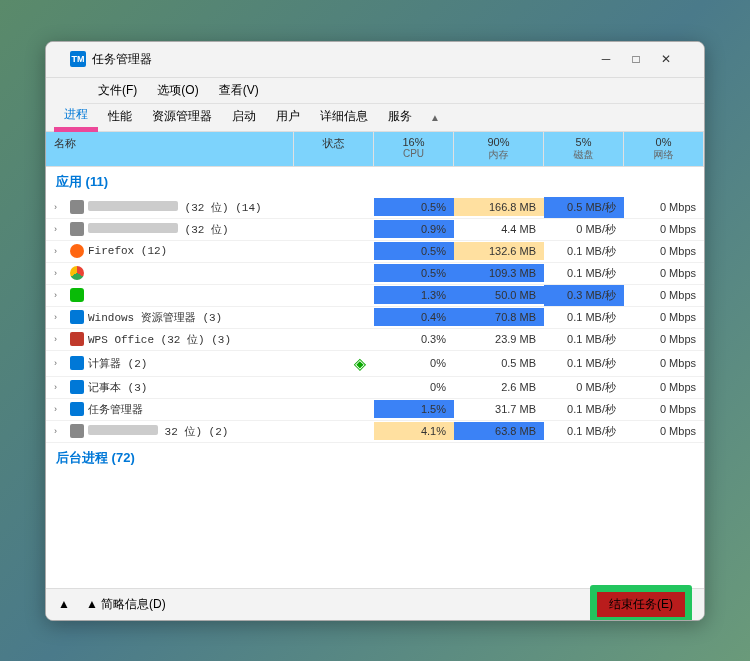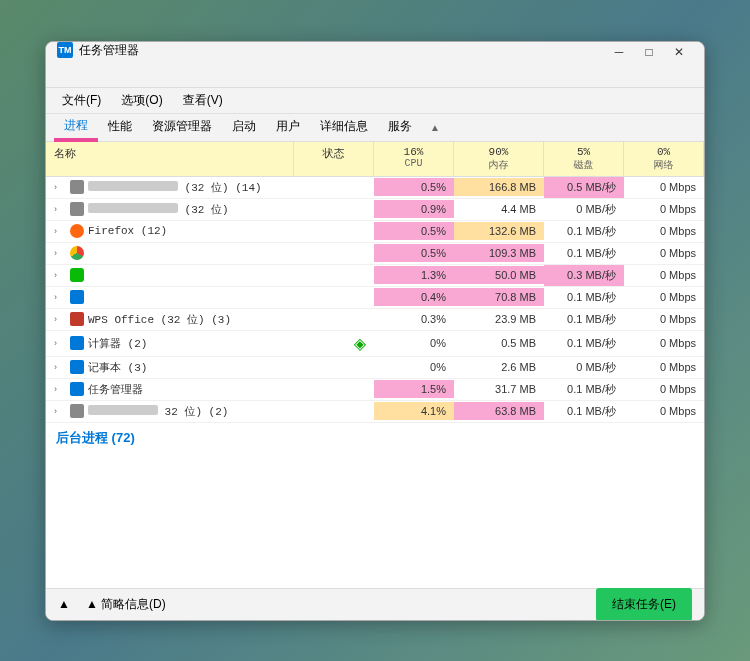--- a/index.html
+++ b/index.html
@@ -19,24 +19,24 @@
       background: #f3f3f3;
       border: 1px solid #aaa;
       border-radius: 8px;
       overflow: hidden;
       box-shadow: 0 4px 20px rgba(0,0,0,0.3);
       display: flex;
       flex-direction: column;
     }
     .title-bar {
       background: #f3f3f3;
-      height: 46px;
-      display: flex;
-      align-items: flex-start;
-      padding: 0 11px;
+      height: 36px;
+      display: flex;
+      align-items: center;
+      padding: 0 24px;
       border-bottom: 1px solid #ddd;
     }
     .title-bar-icon {
       width: 16px;
       height: 16px;
       background: #0078d7;
       border-radius: 2px;
       margin-right: 6px;
       display: flex;
       align-items: center;
@@ -66,20 +66,21 @@
       font-size: 12px;
       color: #333;
       border-radius: 3px;
     }
     .menu-bar {
       display: flex;
       padding: 2px 8px;
       gap: 4px;
       background: #f3f3f3;
       border-bottom: 1px solid #e0e0e0;
+      margin-left: 36px;
     }
     .menu-item {
       padding: 2px 8px;
       cursor: pointer;
       border-radius: 3px;
       font-size: 12px;
     }
     .tab-bar {
       display: flex;
       align-items: center;
@@ -89,43 +90,42 @@
       height: 28px;
     }
     .tab {
       padding: 4px 10px;
       cursor: pointer;
       font-size: 12px;
       border-bottom: 2px solid transparent;
       color: #000000;
     }
     .tab.active {
-      border-bottom: 4px solid #ec4899;
+      border-bottom: 6px solid #ec4899;
       color: #0078d7;
     }
     .collapse-btn {
       margin-left: 8px;
       font-size: 10px;
       color: #666;
       cursor: pointer;
     }
     .table-container {
       flex: 1;
       overflow-y: auto;
       background: white;
     }
     .table-header {
       display: grid;
       grid-template-columns: 1fr 80px 80px 90px 80px 80px;
-      background: #fef9c3;
+      background: #7dd3fc;
       border-bottom: 1px solid #ddd;
       position: sticky;
       top: 0;
       z-index: 10;
-      font-family: Liberation Mono, monospace;
     }
     .th {
       padding: 4px 8px;
       font-size: 11px;
       color: #333;
       text-align: center;
       border-right: 1px solid #e0e0e0;
     }
     .th:first-child { text-align: left; }
     .th-sub {
@@ -147,21 +147,21 @@
       align-items: center;
     }
     .td {
       padding: 3px 8px;
       font-size: 11px;
       text-align: right;
       color: #333;
     }
     .td:first-child { text-align: left; display: flex; align-items: center; gap: 4px; }
     .td-highlight-yellow {
-      background: #f9a8d4;
+      background: #3b82f6;
     }
     .td-highlight-orange {
       background: #ffe0a0;
     }
     .row-icon {
       width: 14px;
       height: 14px;
       border-radius: 2px;
       flex-shrink: 0;
     }
@@ -193,22 +193,22 @@
     }
     .bottom-left {
       display: flex;
       align-items: center;
       gap: 4px;
       cursor: pointer;
       font-size: 12px;
     }
     .end-task-btn {
       padding: 4px 12px;
-      background: #22c55e;
-      border: 4px solid #22c55e;
+      background: #b91c1c;
+      border: 7px solid #22c55e;
       border-radius: 3px;
       cursor: pointer;
       font-size: 12px;
     }
     .scrollbar::-webkit-scrollbar { width: 8px; }
     .scrollbar::-webkit-scrollbar-track { background: #f1f1f1; }
     .scrollbar::-webkit-scrollbar-thumb { background: #c0c0c0; border-radius: 4px; }
     .blurred-name {
       width: 90px;
       height: 10px;
@@ -278,20 +278,23 @@
       <div class="th-sub">磁盘</div>
     </div>
     <div class="th">
       <div>0%</div>
       <div class="th-sub">网络</div>
     </div>
   </div>
 
   <div class="table-container scrollbar">
 
+    <div class="section-header">
+      <span>应用 (11)</span>
+    </div>
 
     <div class="table-row">
       <div class="td">
         <span class="expand-arrow">›</span>
         <div class="row-icon" style="background:#888; border-radius:2px;"></div>
         <span class="row-name">
           <span class="blurred-name"></span> (32 位) (14)
         </span>
       </div>
       <div class="td"></div>
@@ -350,20 +353,21 @@
       <div class="td td-highlight-yellow">1.3%</div>
       <div class="td td-highlight-yellow">50.0 MB</div>
       <div class="td td-highlight-yellow">0.3 MB/秒</div>
       <div class="td">0 Mbps</div>
     </div>
 
     <div class="table-row">
       <div class="td">
         <span class="expand-arrow">›</span>
         <div class="row-icon" style="background:#0078d7; border-radius:2px;"></div>
+        <span class="row-name">Windows 资源管理器 (3)</span>
       </div>
       <div class="td"></div>
       <div class="td td-highlight-yellow">0.4%</div>
       <div class="td td-highlight-yellow">70.8 MB</div>
       <div class="td">0.1 MB/秒</div>
       <div class="td">0 Mbps</div>
     </div>
 
     <div class="table-row">
       <div class="td">

